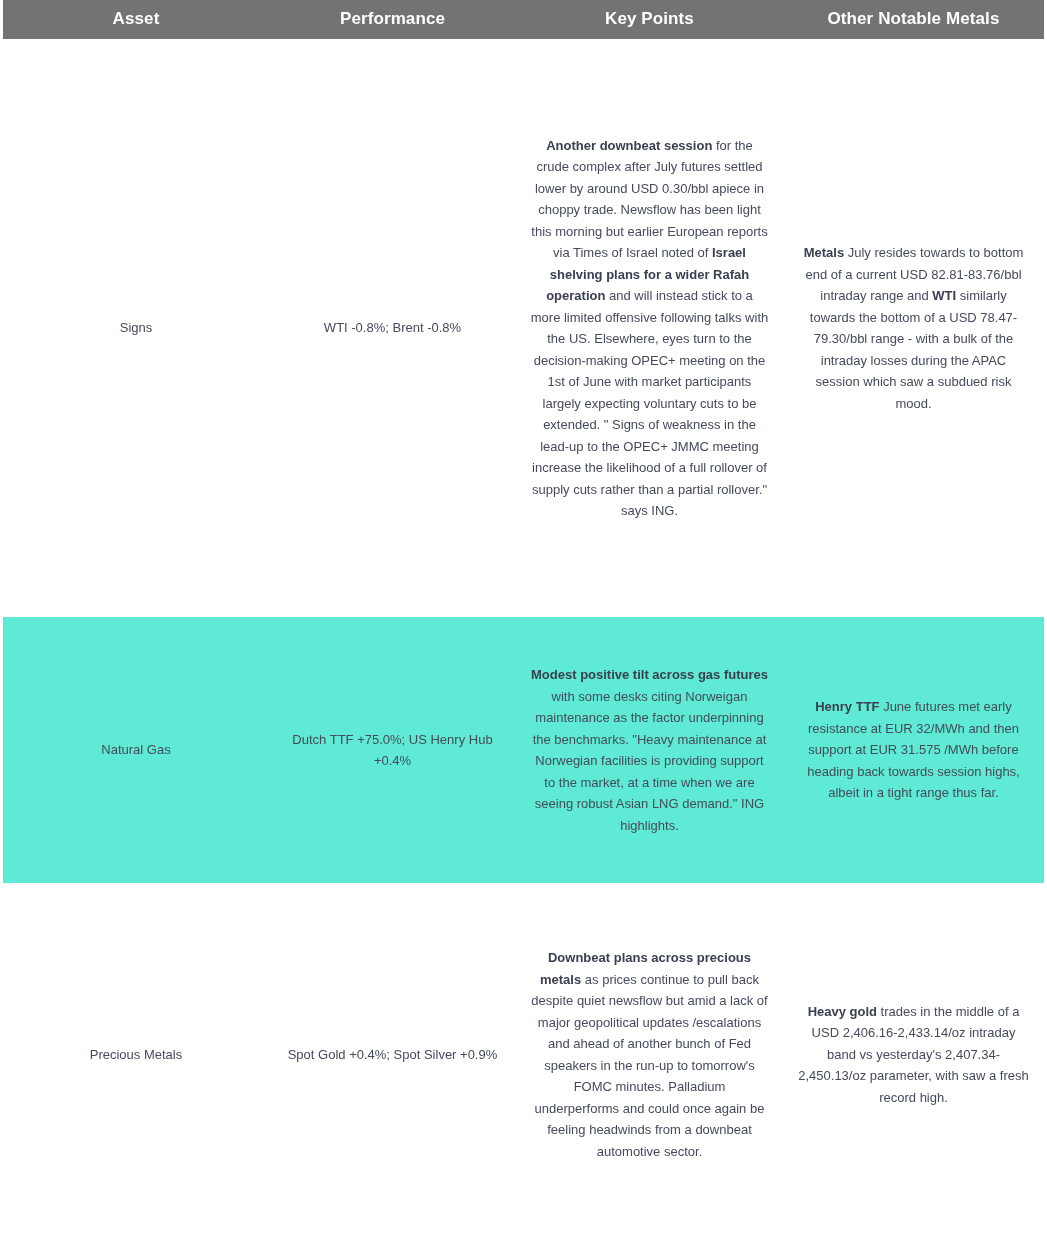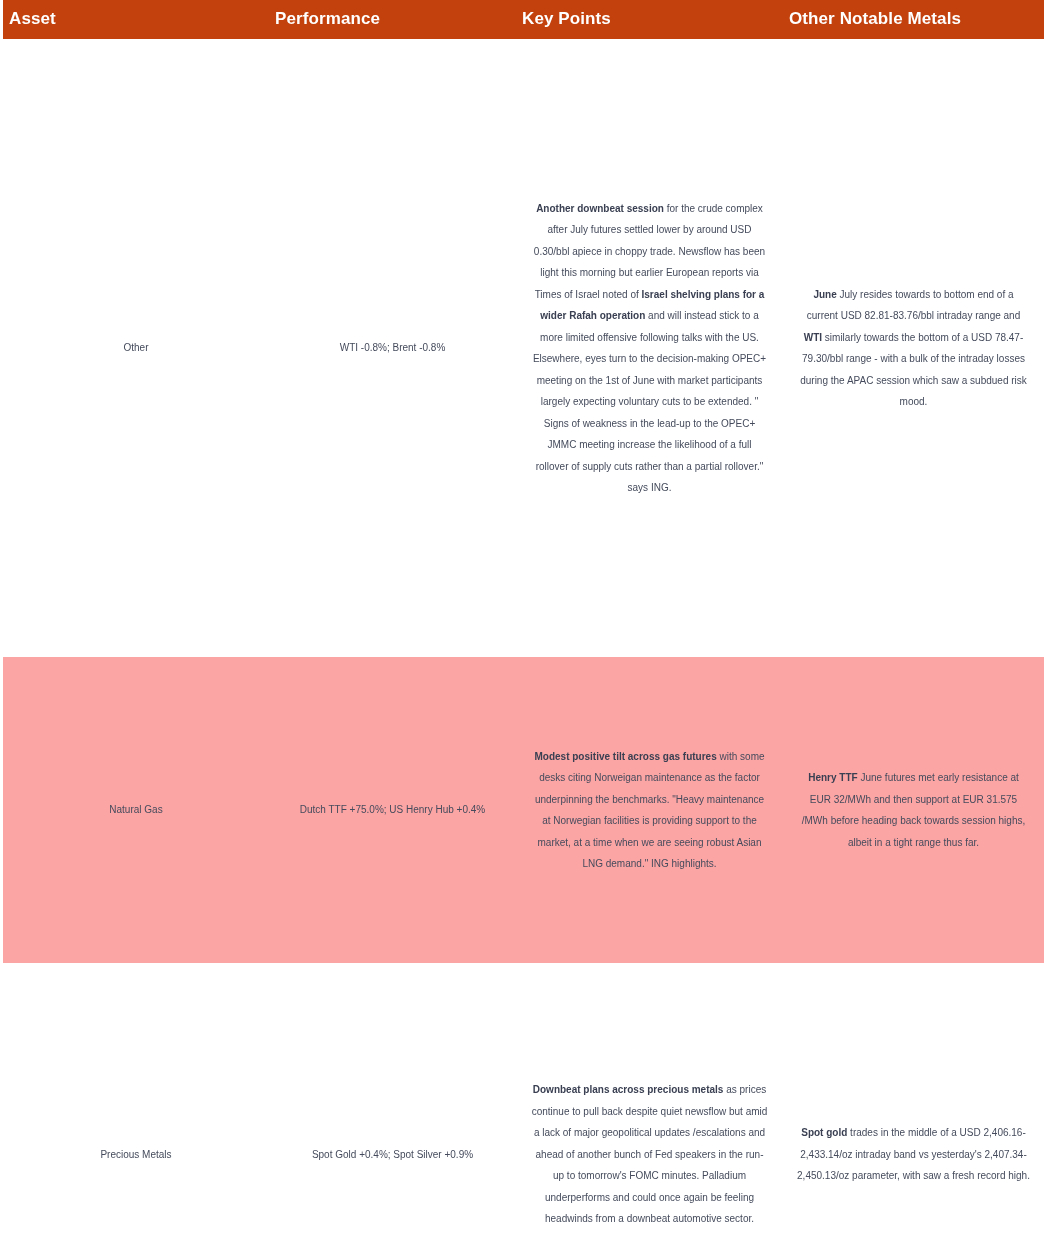--- a/index.html
+++ b/index.html
@@ -21,49 +21,49 @@
   }
 
   table.asset-table {
     width: 1041px;
     margin: 0 3px 0 3px;
     border-collapse: collapse;
     table-layout: fixed;
   }
 
   table.asset-table th {
-    background: #c2410c;
+    background: #737373;
     color: #ffffff;
     font-size: 17px;
     font-weight: bold;
-    text-align: left;
+    text-align: center;
     padding: 10px 6px 11px 6px;
     line-height: 18px;
     letter-spacing: 0.1px;
     border: none;
   }
 
   
   col.c-asset        { width: 266px; }
   col.c-performance  { width: 247px; }
   col.c-keypoints    { width: 267px; }
   col.c-othernotable { width: 261px; }
 
   table.asset-table td {
     vertical-align: middle;
     text-align: center;
-    font-size: 10px;
+    font-size: 13px;
     line-height: 21.5px;
     color: #454b5c;
-    padding: 24px 14px;
+    padding: 4px 14px;
     border: none;
   }
 
   tr.row-alt td {
-    background: #fca5a5;
+    background: #5eead4;
   }
   tr.row-plain td {
     background: #ffffff;
   }
 
   td.cell-asset,
   td.cell-performance {
     font-size: 15.5px;
     line-height: 21.5px;
     color: #454b5c;
@@ -104,44 +104,44 @@
     <thead>
       <tr>
         <th>Asset</th>
         <th>Performance</th>
         <th>Key Points</th>
         <th>Other Notable Metals</th>
       </tr>
     </thead>
     <tbody>
       <tr class="row-plain row-1">
-        <td class="cell-asset">Other</td>
+        <td class="cell-asset">Signs</td>
         <td class="cell-performance">WTI -0.8%; Brent -0.8%</td>
         <td class="cell-keypoints">
           <p class="rt"><b>Another downbeat session</b> for the crude complex after July futures settled lower by around USD 0.30/bbl apiece in choppy trade. Newsflow has been light this morning but earlier European reports via Times of Israel noted of <b>Israel shelving plans for a wider Rafah operation</b> and will instead stick to a more limited offensive following talks with the US. Elsewhere, eyes turn to the decision-making OPEC+ meeting on the 1st of June with market participants largely expecting voluntary cuts to be extended. " Signs of weakness in the lead-up to the OPEC+ JMMC meeting increase the likelihood of a full rollover of supply cuts rather than a partial rollover." says ING.</p>
         </td>
         <td class="cell-othernotable">
-          <p class="rt"><b>June</b> July resides towards to bottom end of a current USD 82.81-83.76/bbl intraday range and <b>WTI</b> similarly towards the bottom of a USD 78.47-79.30/bbl range - with a bulk of the intraday losses during the APAC session which saw a subdued risk mood.</p>
+          <p class="rt"><b>Metals</b> July resides towards to bottom end of a current USD 82.81-83.76/bbl intraday range and <b>WTI</b> similarly towards the bottom of a USD 78.47-79.30/bbl range - with a bulk of the intraday losses during the APAC session which saw a subdued risk mood.</p>
         </td>
       </tr>
       <tr class="row-alt row-2">
         <td class="cell-asset">Natural Gas</td>
         <td class="cell-performance">Dutch TTF +75.0%; US Henry Hub +0.4%</td>
         <td class="cell-keypoints">
           <p class="rt"><b>Modest positive tilt across gas futures</b> with some desks citing Norweigan maintenance as the factor underpinning the benchmarks. "Heavy maintenance at Norwegian facilities is providing support to the market, at a time when we are seeing robust Asian LNG demand." ING highlights.</p>
         </td>
         <td class="cell-othernotable">
           <p class="rt"><b>Henry TTF</b> June futures met early resistance at EUR 32/MWh and then support at EUR 31.575 /MWh before heading back towards session highs, albeit in a tight range thus far.</p>
         </td>
       </tr>
       <tr class="row-plain row-3">
         <td class="cell-asset">Precious Metals</td>
         <td class="cell-performance">Spot Gold +0.4%; Spot Silver +0.9%</td>
         <td class="cell-keypoints">
           <p class="rt"><b>Downbeat plans across precious metals</b> as prices continue to pull back despite quiet newsflow but amid a lack of major geopolitical updates /escalations and ahead of another bunch of Fed speakers in the run-up to tomorrow's FOMC minutes. Palladium underperforms and could once again be feeling headwinds from a downbeat automotive sector.</p>
         </td>
         <td class="cell-othernotable">
-          <p class="rt"><b>Spot gold</b> trades in the middle of a USD 2,406.16-2,433.14/oz intraday band vs yesterday's 2,407.34-2,450.13/oz parameter, with saw a fresh record high.</p>
+          <p class="rt"><b>Heavy gold</b> trades in the middle of a USD 2,406.16-2,433.14/oz intraday band vs yesterday's 2,407.34-2,450.13/oz parameter, with saw a fresh record high.</p>
         </td>
       </tr>
     </tbody>
   </table>
 </div>
 
 </body></html>

